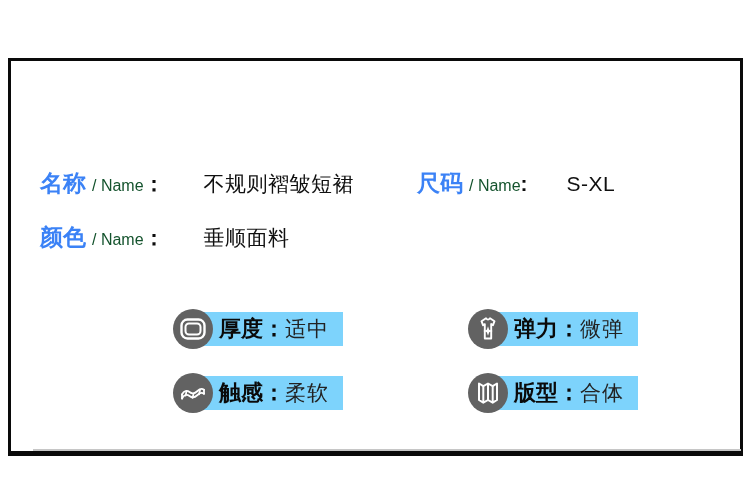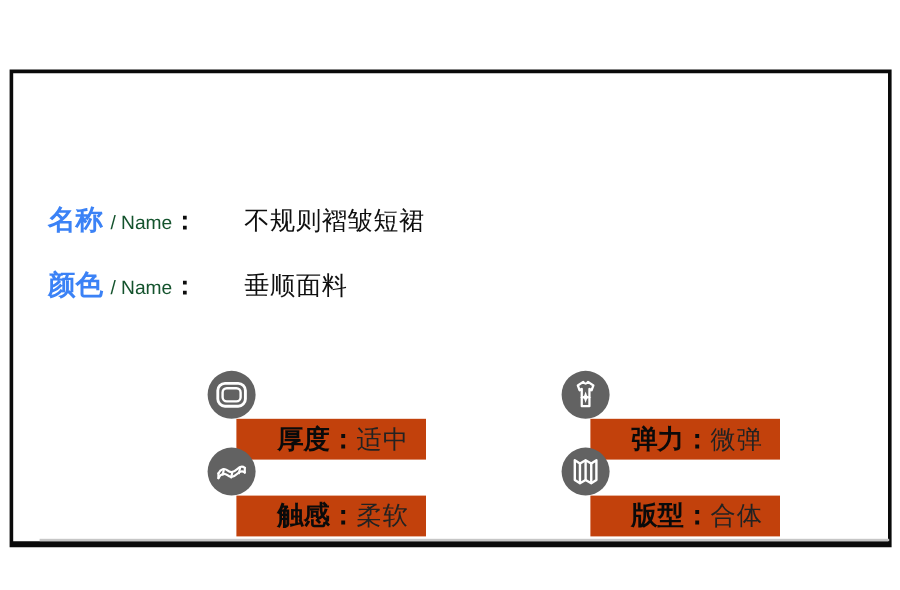--- a/index.html
+++ b/index.html
@@ -51,46 +51,48 @@
   .b2 { left: 468px; top: 309px; }
   .b3 { left: 173px; top: 373px; }
   .b4 { left: 468px; top: 373px; }
   .badge .circle {
     position: absolute; left: 0; top: 0; z-index: 2;
     width: 40px; height: 40px; border-radius: 50%;
     background: #626262;
     display: flex; align-items: center; justify-content: center;
   }
   .badge .pill {
-    position: absolute; left: 24px; top: 3px; z-index: 1;
+    position: absolute; left: 12px; top: 3px; z-index: 1;
     height: 34px; line-height: 34px;
-    background: #c2410c;
+    background: #7dd3fc;
     padding: 0 14px 0 34px;
     white-space: nowrap;
-    margin-top: 37px;
   }
   .badge .b-lbl   { font-size: 22px; font-weight: 700; color: #0a0a0a; }
   .badge .b-colon { font-size: 22px; font-weight: 700; color: #0a0a0a; }
   .badge .b-val   { font-size: 21px; font-weight: 400; color: #222222; letter-spacing: 1px; }
   .badge svg { display: block; }
 </style>
 </head>
 <body>
 
 <div class="stage">
 
   <div class="frame">
     <div class="bottom-shadow"></div>
   </div>
 
 
   <div class="info-row r1l">
     <span class="lbl">名称</span><span class="sub">/ Name</span><span class="colon">：</span><span class="val">不规则褶皱短裙</span>
   </div>
 
+  <div class="info-row r1r">
+    <span class="lbl">尺码</span><span class="sub">/ Name</span><span class="colon">:</span><span class="val">S-XL</span>
+  </div>
 
   <div class="info-row r2l">
     <span class="lbl">颜色</span><span class="sub">/ Name</span><span class="colon">：</span><span class="val">垂顺面料</span>
   </div>
 
 
   <div class="badge b1">
     <span class="pill"><span class="b-lbl">厚度</span><span class="b-colon">：</span><span class="b-val">适中</span></span>
     <span class="circle">
       <svg width="40" height="40" viewBox="0 0 40 40" fill="none">

